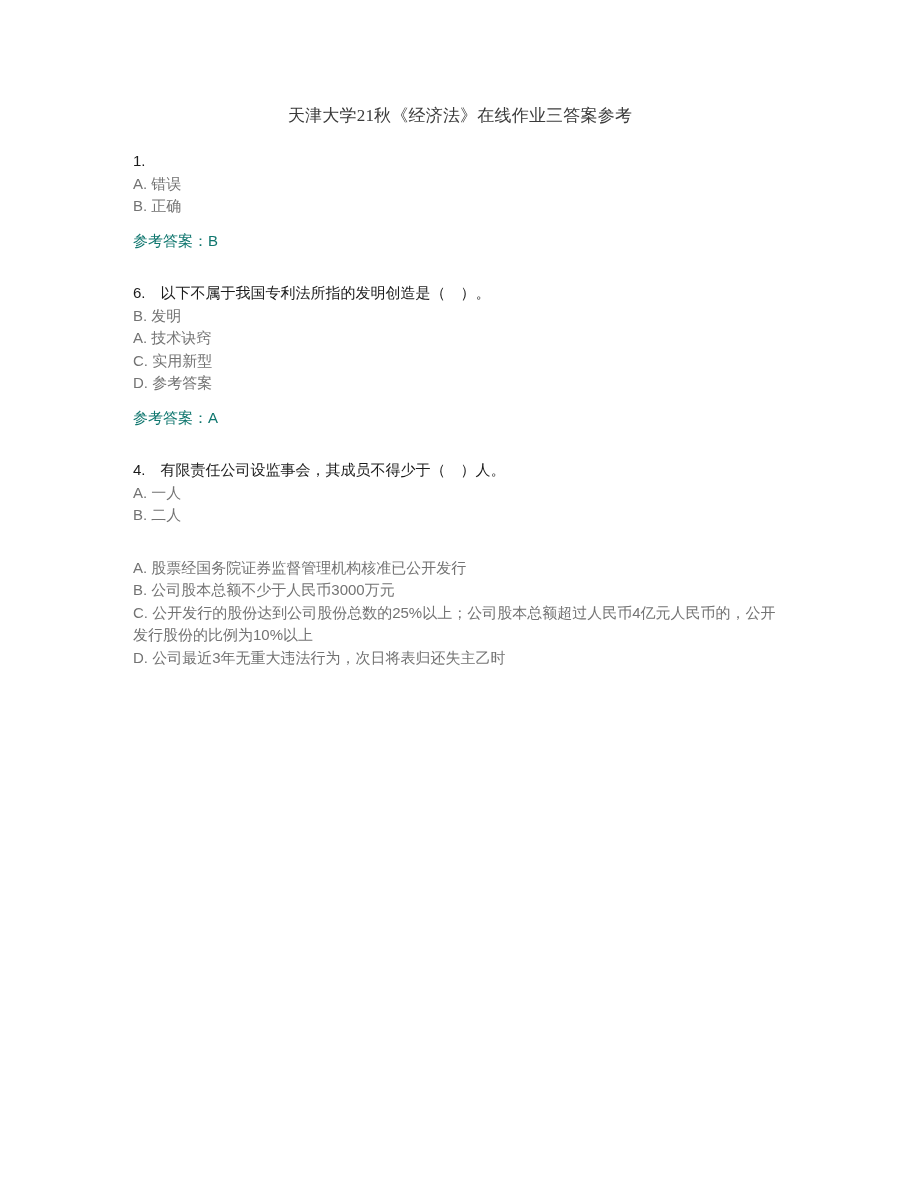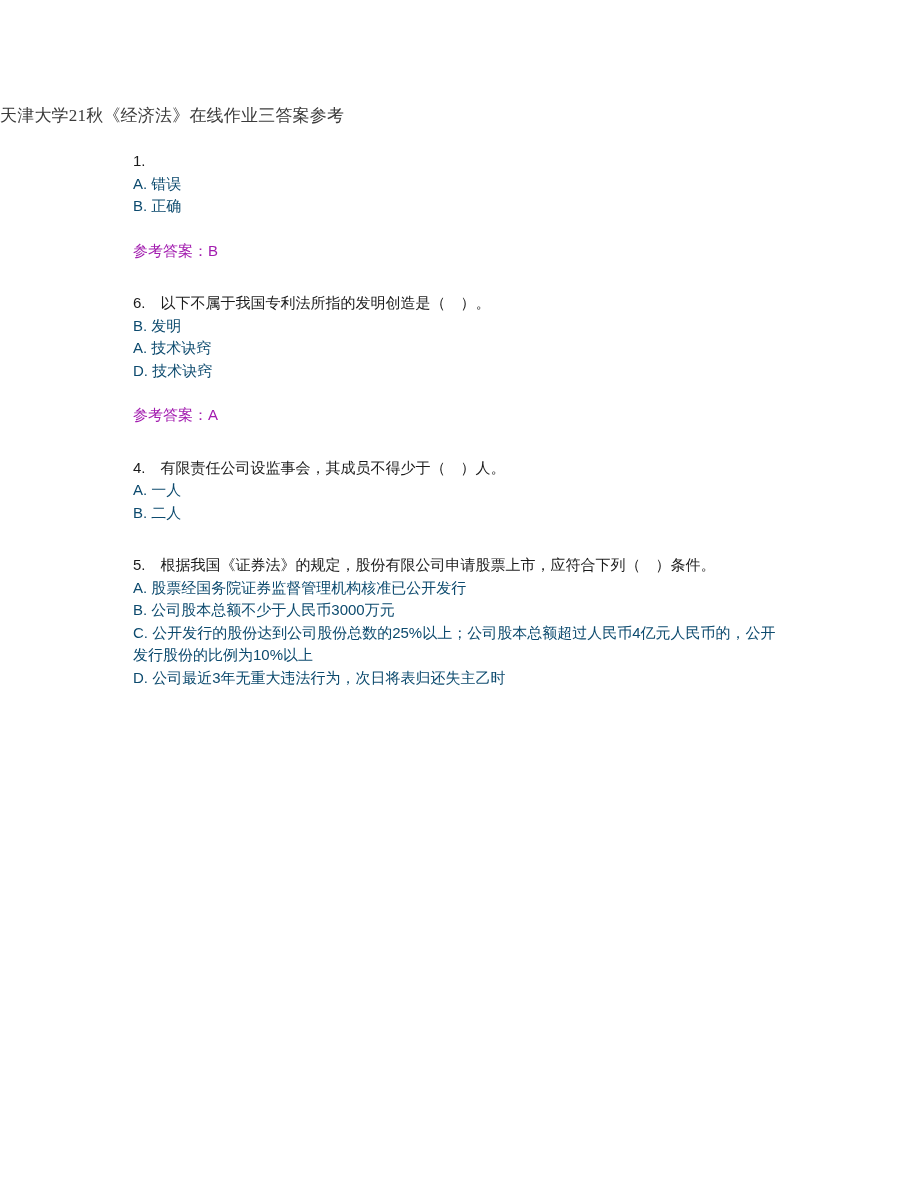--- a/index.html
+++ b/index.html
@@ -20,21 +20,21 @@
     width: 920px;
     height: 1191px;
     background: #ffffff;
     box-sizing: border-box;
   }
   .doc-title {
     position: absolute;
     top: 104px;
     left: 0;
     width: 920px;
-    text-align: left;
+    text-align: center;
     font-family: "Liberation Serif", "DejaVu Serif", serif;
     font-size: 17px;
     line-height: 24px;
     color: #3a3a3a;
     letter-spacing: 0.2px;
     white-space: nowrap;
   }
   .content {
     position: absolute;
     top: 150px;
@@ -50,27 +50,27 @@
   .line {
     font-size: 15px;
     line-height: 22.5px;
     color: #1a1a1a;
     white-space: pre-wrap;
     word-break: break-all;
   }
   .opt {
     font-size: 15px;
     line-height: 22.5px;
-    color: #0c4a6e;
+    color: #737373;
   }
   .ans {
     font-size: 15px;
     line-height: 22.5px;
-    color: #a21caf;
-    margin-top: 22px;
+    color: #0f766e;
+    margin-top: 12px;
   }
   .stem-wide { width: 655px; }
   .stem-narrow { width: 600px; }
 </style>
 </head>
 <body>
 
 <div class="page">
 
   <div class="doc-title">天津大学21秋《经济法》在线作业三答案参考</div>
@@ -82,32 +82,32 @@
       <div class="opt">A. 错误</div>
       <div class="opt">B. 正确</div>
       <div class="ans">参考答案：B</div>
     </div>
 
 
     <div class="qblock">
       <div class="line">6.　以下不属于我国专利法所指的发明创造是（　）。</div>
       <div class="opt">B. 发明</div>
       <div class="opt">A. 技术诀窍</div>
-      <div class="opt">D. 技术诀窍</div>
+      <div class="opt">C. 实用新型</div>
+      <div class="opt">D. 参考答案</div>
       <div class="ans">参考答案：A</div>
     </div>
 
     <div class="qblock">
       <div class="line">4.　有限责任公司设监事会，其成员不得少于（　）人。</div>
       <div class="opt">A. 一人</div>
       <div class="opt">B. 二人</div>
     </div>
 
     <div class="qblock">
-      <div class="line stem-narrow">5.　根据我国《证券法》的规定，股份有限公司申请股票上市，应符合下列（　）条件。</div>
       <div class="opt">A. 股票经国务院证券监督管理机构核准已公开发行</div>
       <div class="opt">B. 公司股本总额不少于人民币3000万元</div>
       <div class="opt line stem-wide">C. 公开发行的股份达到公司股份总数的25%以上；公司股本总额超过人民币4亿元人民币的，公开发行股份的比例为10%以上</div>
       <div class="opt">D. 公司最近3年无重大违法行为，次日将表归还失主乙时</div>
     </div>
 
   </div>
 </div>
 
 </body></html>

